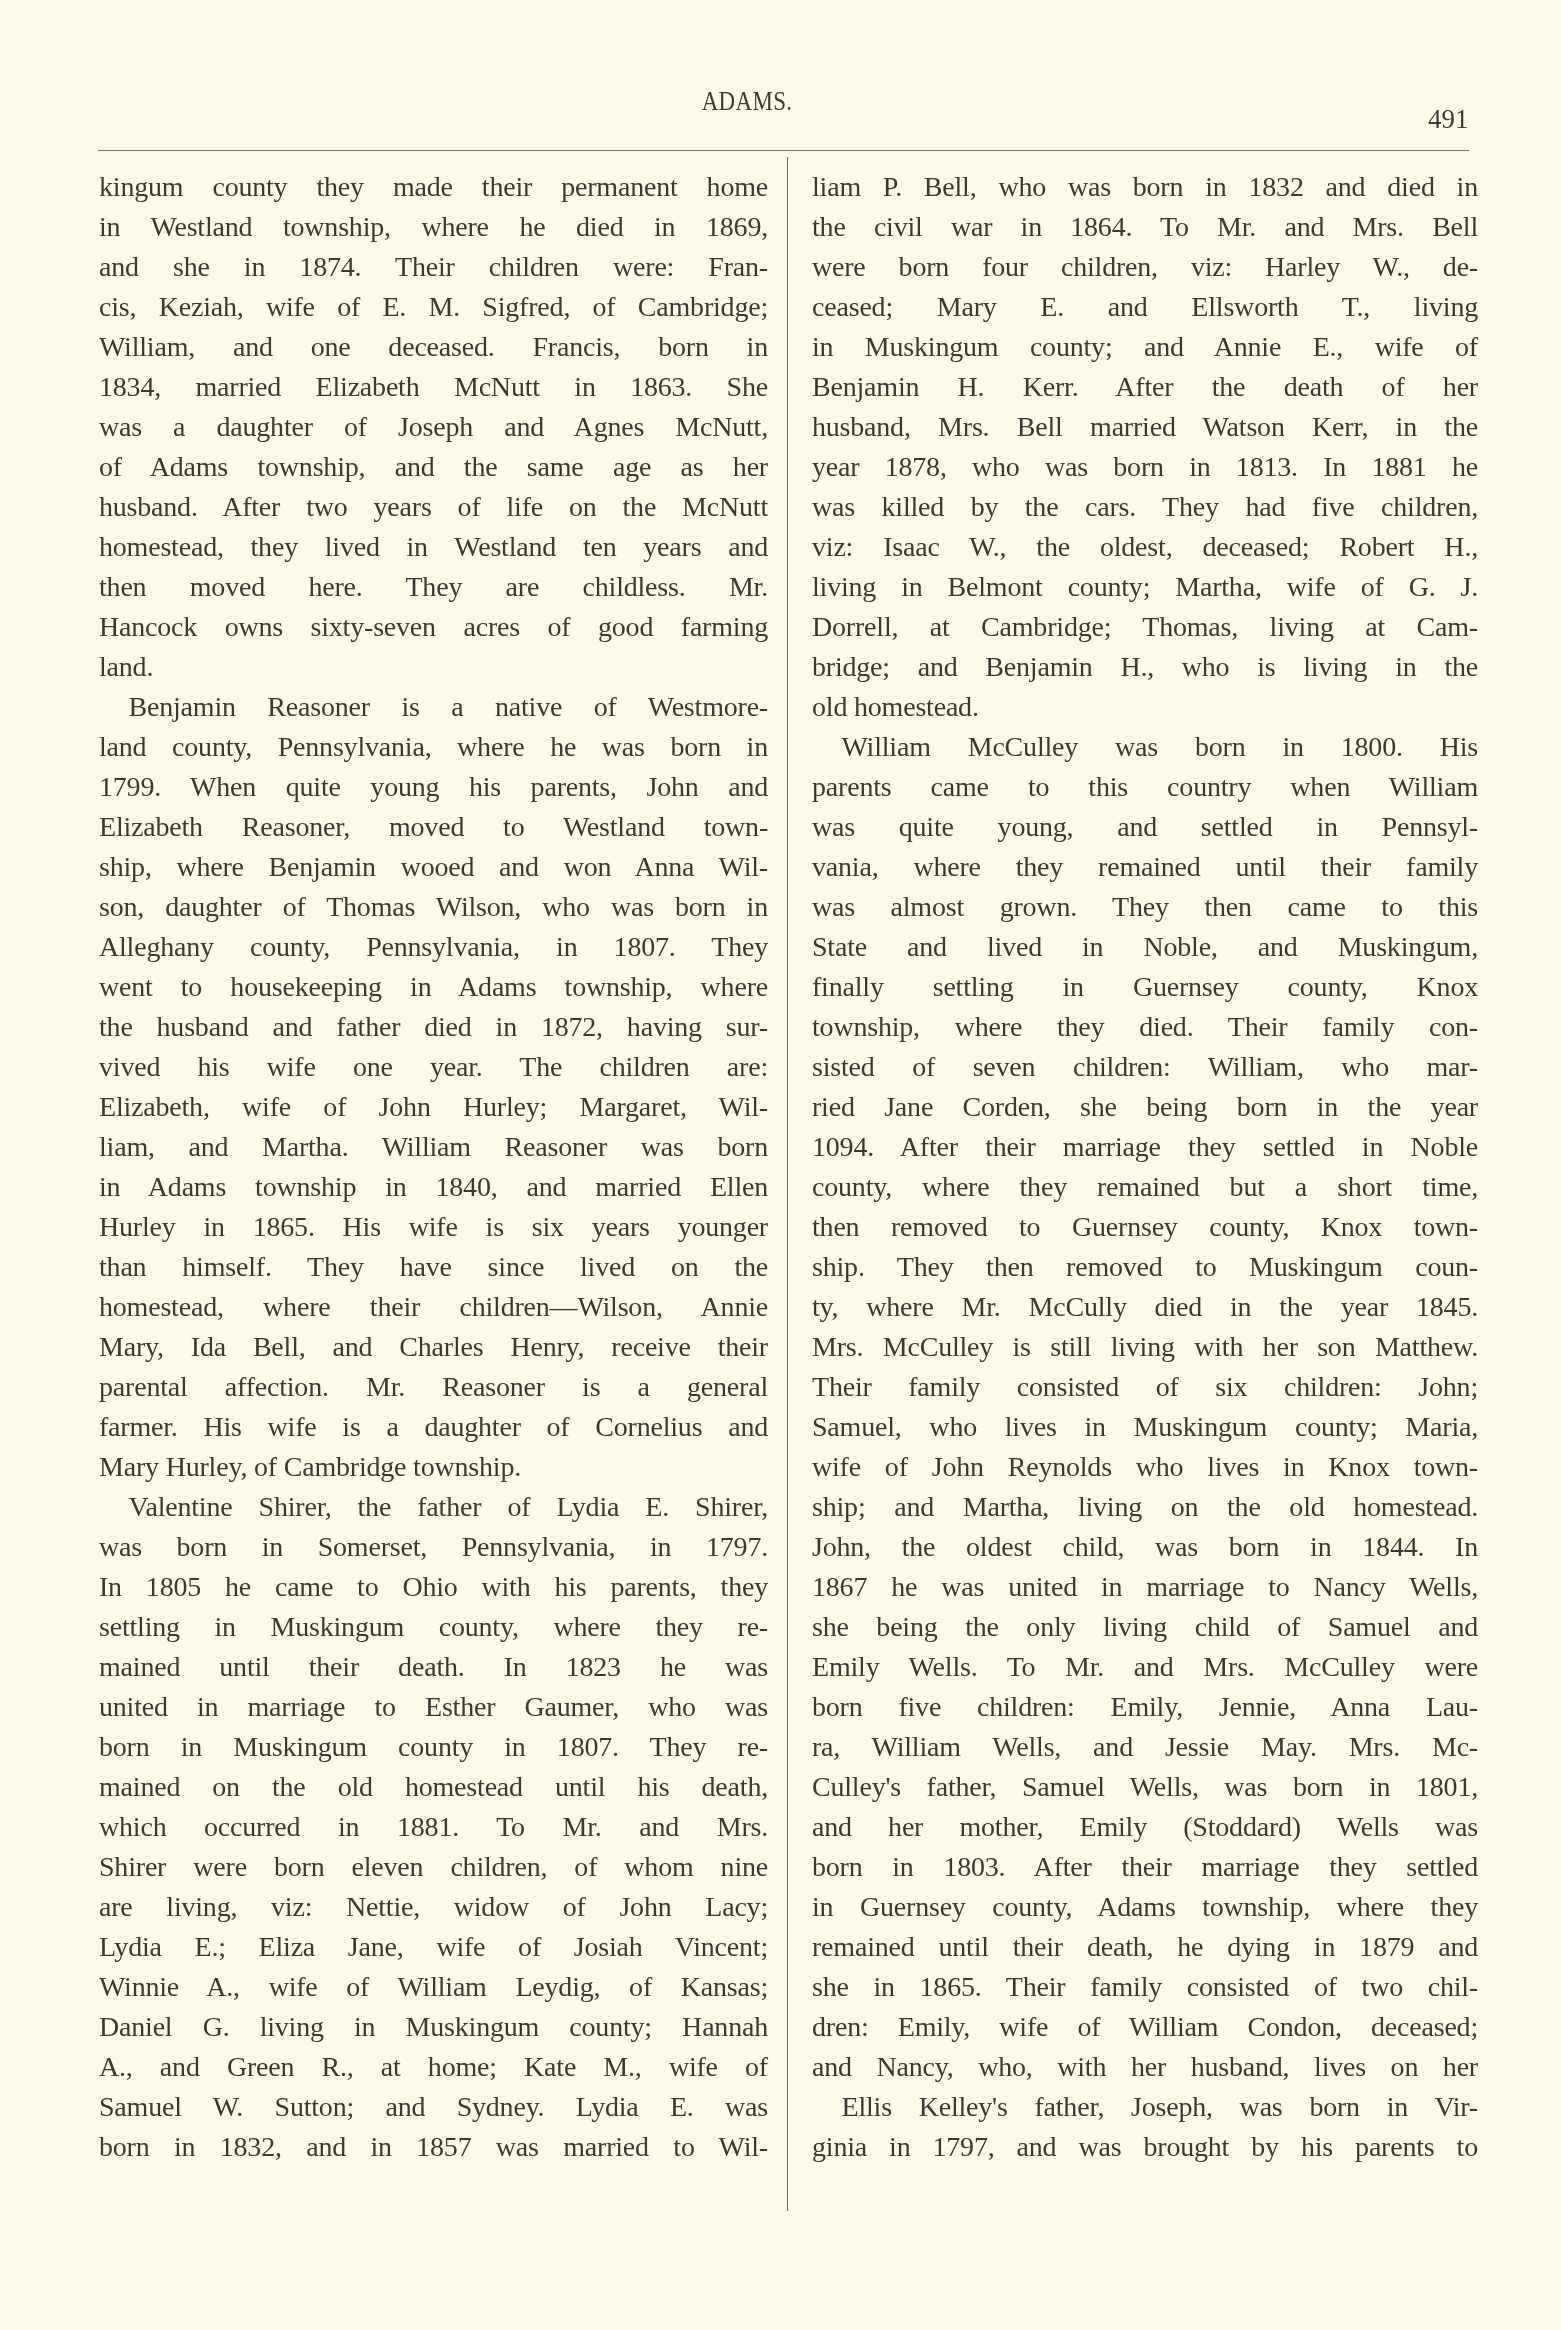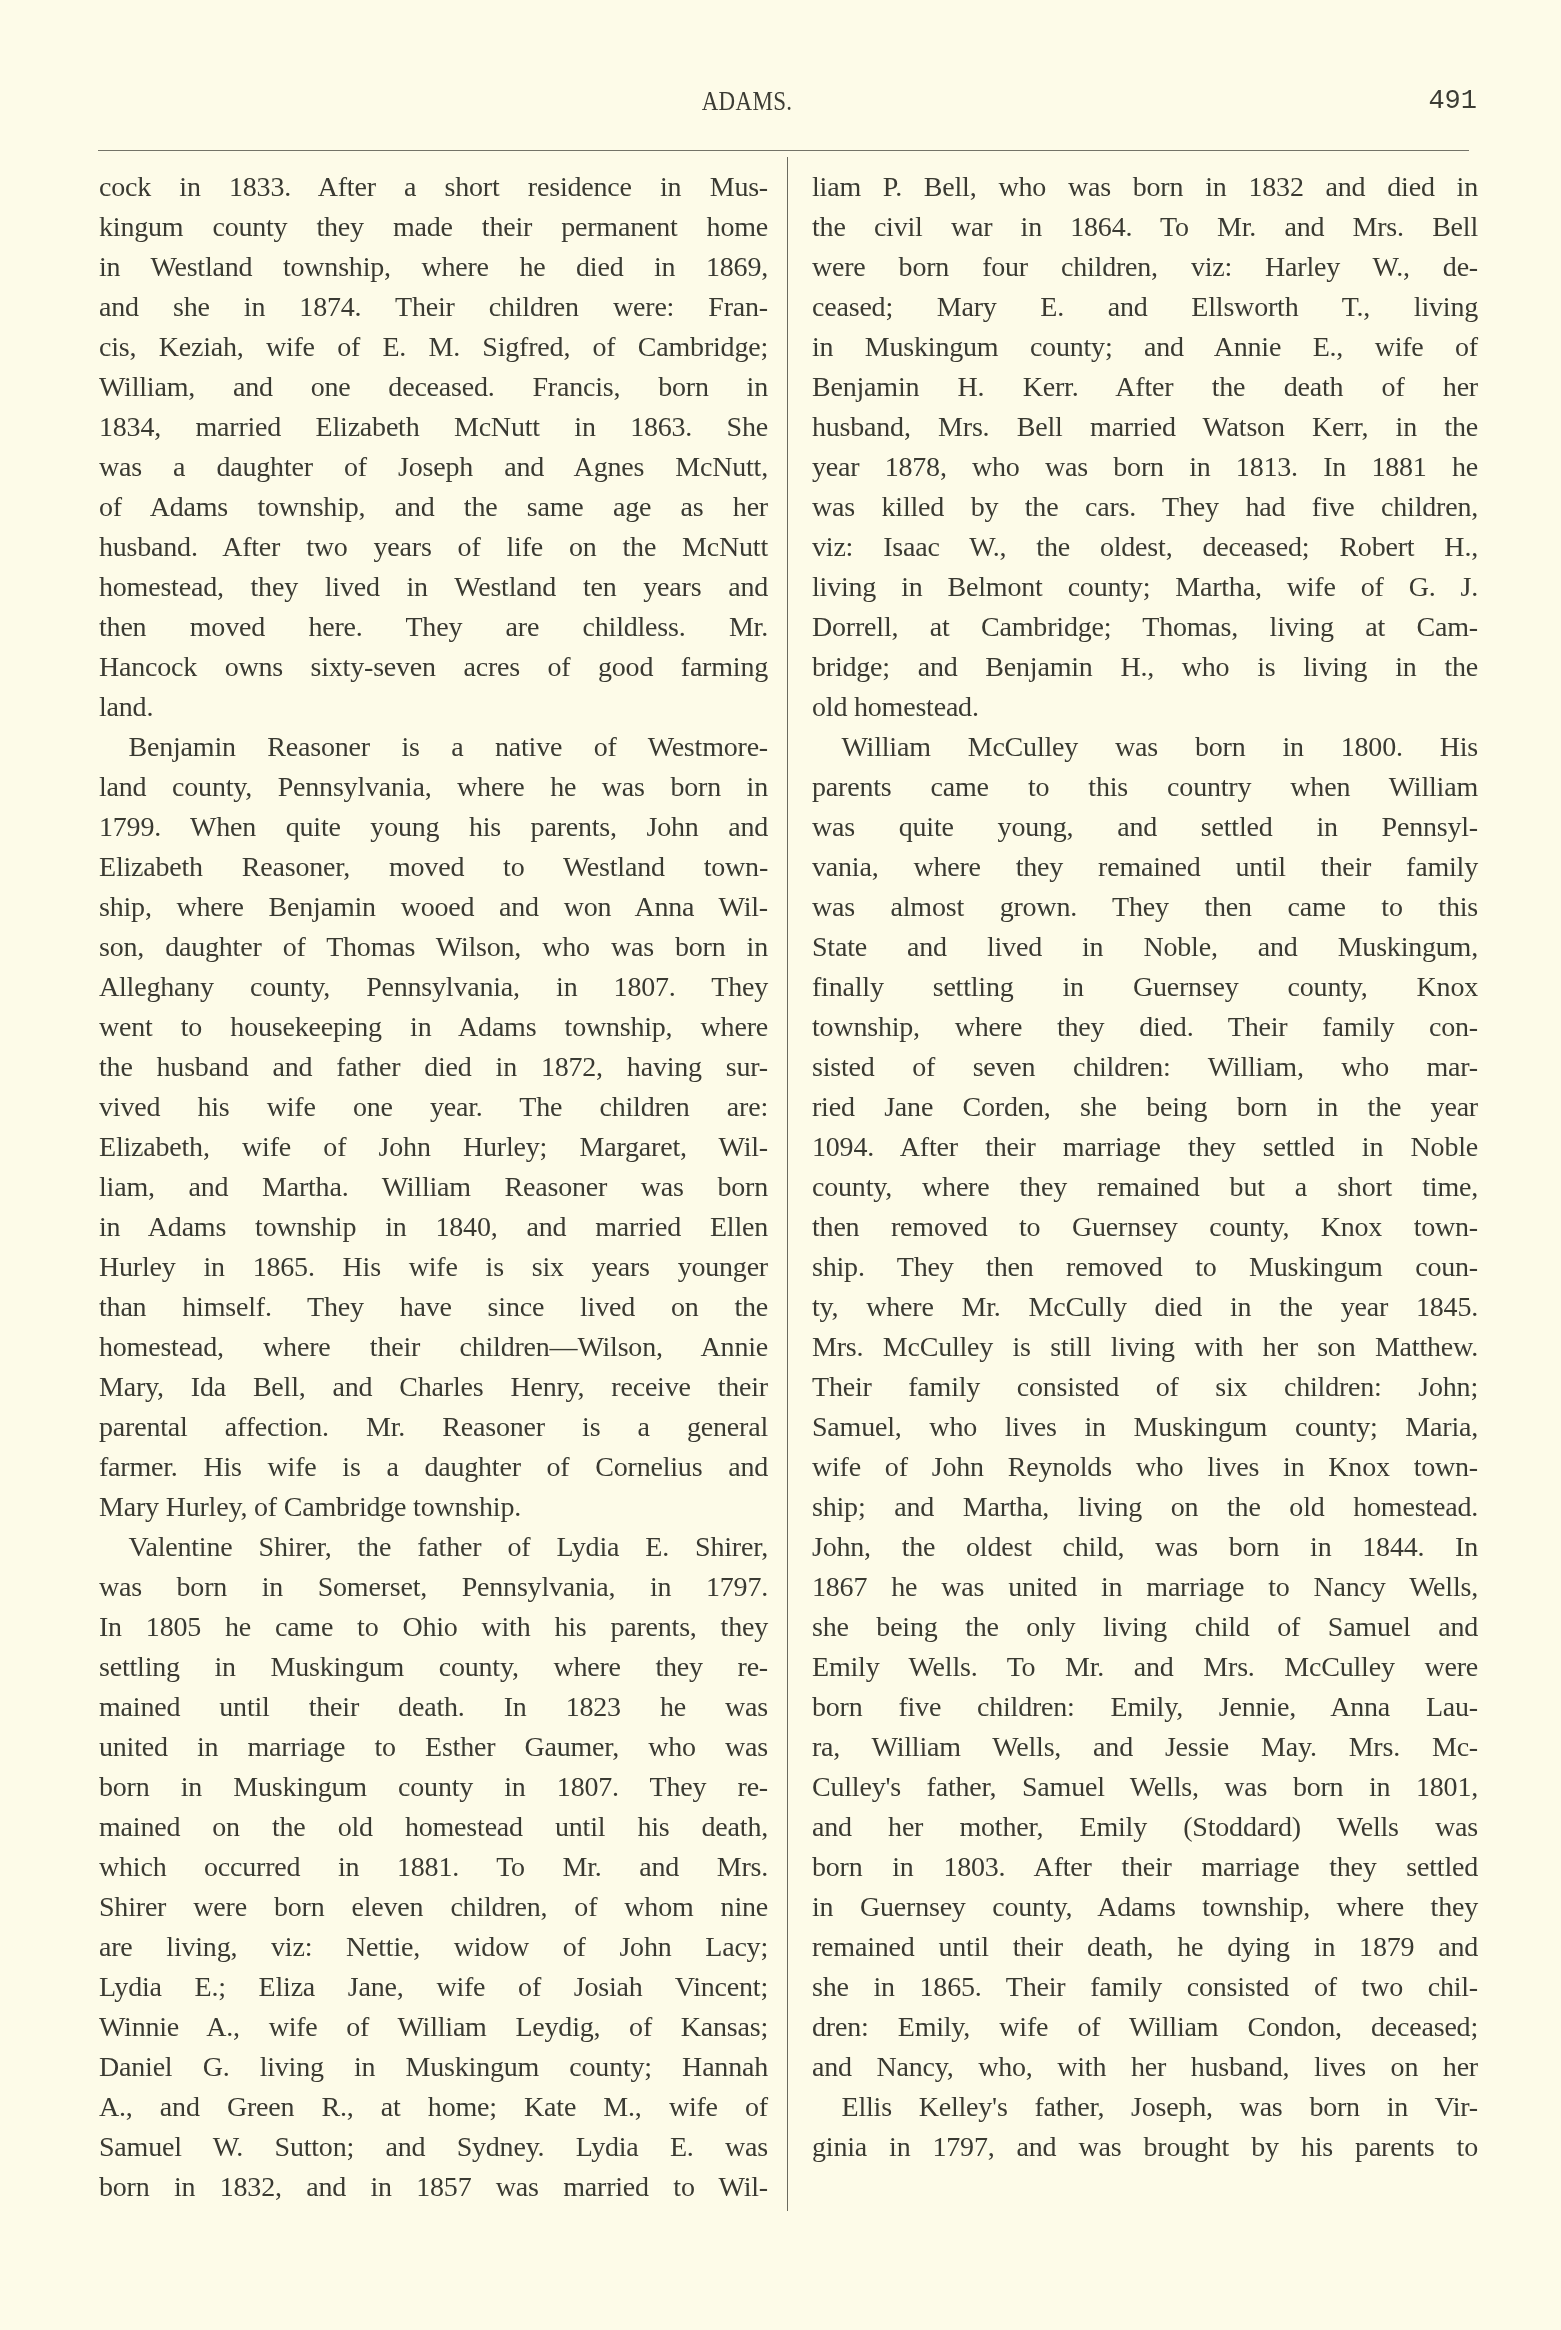--- a/index.html
+++ b/index.html
@@ -13,22 +13,22 @@
   .page { position: absolute; left: 0; top: 0; width: 1451px; height: 2330px; }
   .running-head {
     position: absolute; top: 85px; left: 0; width: 1562px; height: 41px;
   }
   .head-title {
     position: absolute; left: 673px; top: 0; width: 148px; text-align: center;
     font-size: 28px; letter-spacing: 0.4px; color: #3c3c34;
     transform: scaleX(0.82); transform-origin: center;
   }
   .head-page {
-    position: absolute; left: 1428px; top: 1px; width: 49px; text-align: right;
-    font-size: 27px; color: #3c3c34; font-family: Liberation Mono, monospace;
+    position: absolute; left: 1428px; top: 19px; width: 49px; 
+    font-size: 27px; color: #3c3c34;
   }
   .head-rule {
     position: absolute; left: 98px; top: 150px; width: 1371px; height: 0;
     border-top: 1.6px solid #5a5a50; opacity: 0.85;
   }
   .col-divider {
     position: absolute; left: 787px; top: 157px; width: 0; height: 2054px;
     border-left: 1.2px solid #6b6b60;
   }
   .column {
@@ -50,21 +50,20 @@
 
 <div class="page">
   <div class="running-head">
     <div class="head-title">ADAMS.</div>
     <div class="head-page">491</div>
   </div>
   <div class="head-rule"></div>
   <div class="col-divider"></div>
 
   <div class="column col-left" id="col-left">
-      <span class="line">cock in 1833.  After a short residence in Mus-</span>
       <span class="line">kingum county they made their permanent home</span>
       <span class="line">in Westland township, where he died in 1869,</span>
       <span class="line">and she in 1874.  Their children were: Fran-</span>
       <span class="line">cis, Keziah, wife of E. M. Sigfred, of Cambridge;</span>
       <span class="line">William, and one deceased.  Francis, born in</span>
       <span class="line">1834, married Elizabeth McNutt in 1863.  She</span>
       <span class="line">was a daughter of Joseph and Agnes McNutt,</span>
       <span class="line">of Adams township, and the same age as her</span>
       <span class="line">husband.  After two years of life on the McNutt</span>
       <span class="line">homestead, they lived in Westland ten years and</span>

